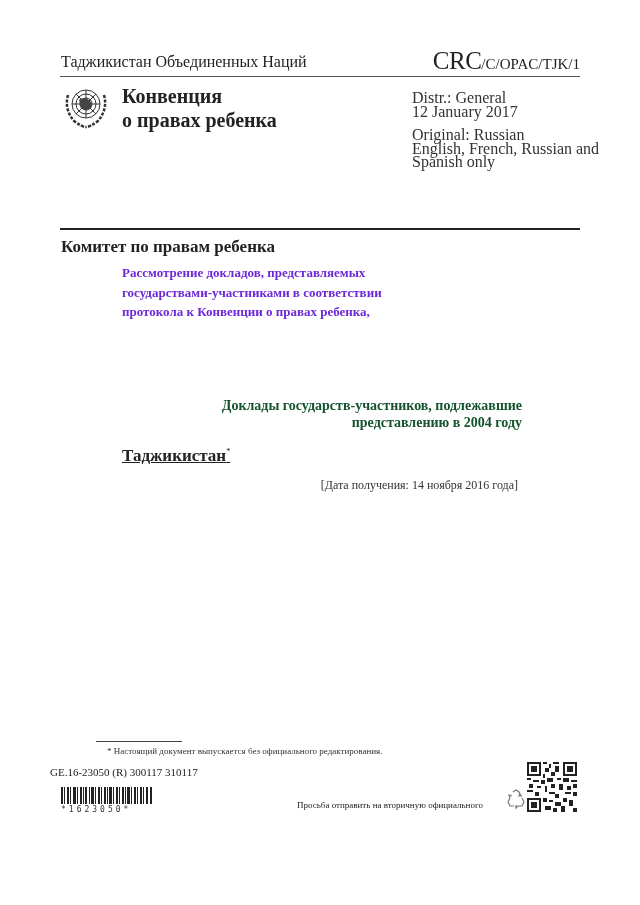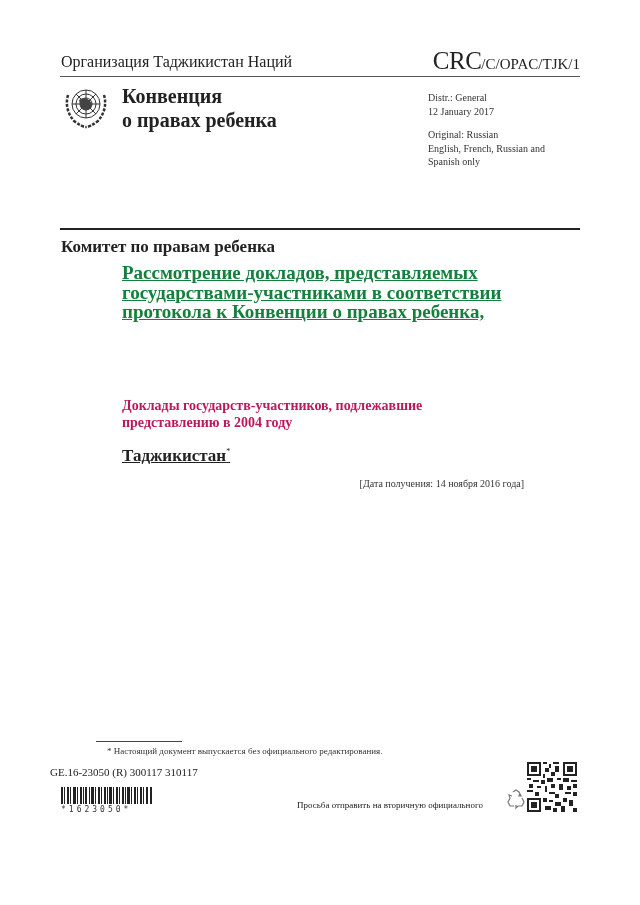--- a/index.html
+++ b/index.html
@@ -5,41 +5,41 @@
   html, body { margin: 0; padding: 0; background: #ffffff; }
   body { width: 640px; height: 905px; position: relative; overflow: hidden;
          font-family: "Liberation Serif", "DejaVu Serif", serif; color: #1a1a1a; }
   .abs { position: absolute; }
   .org { left: 61px; top: 53px; font-size: 16px; color: #222; }
   .symbol { right: 60px; top: 47px; font-size: 25px; color: #222; letter-spacing: -0.5px; }
   .symbol small { font-size: 15px; letter-spacing: 0; }
   .rule1 { left: 60px; top: 76px; width: 520px; height: 1px; background: #555; }
   .emblem { left: 62px; top: 83px; width: 48px; height: 46px; }
   .conv { left: 122px; top: 84px; font-size: 20px; font-weight: bold; line-height: 24px; color: #222; }
-  .distr { left: 428px; top: 91px; font-size: 10px; line-height: 13.5px; color: #333; }
+  .distr { left: 412px; top: 91px; font-size: 16px; line-height: 13.5px; color: #333; }
   .rule2 { left: 60px; top: 228px; width: 520px; height: 2px; background: #222; }
   .committee { left: 61px; top: 237px; font-size: 17px; font-weight: bold; color: #222; }
-  .title { left: 122px; top: 263px; width: 400px; font-size: 19px; font-weight: bold; line-height: 19.5px; color: #15803d; text-decoration: underline; }
-  .subtitle { left: 122px; top: 397px; width: 400px; font-size: 14px; font-weight: bold; line-height: 17px; color: #be185d; }
+  .title { left: 122px; top: 263px; width: 400px; font-size: 13px; font-weight: bold; line-height: 19.5px; color: #6d28d9; }
+  .subtitle { left: 122px; top: 397px; width: 400px; font-size: 14px; font-weight: bold; line-height: 17px; color: #14532d; text-align: right; }
   .country { left: 122px; top: 446px; font-size: 17px; font-weight: bold; color: #222; text-decoration: underline; }
   .country sup { font-size: 8px; font-weight: normal; }
-  .received { right: 116px; top: 478px; font-size: 10px; color: #333; }
+  .received { right: 122px; top: 478px; font-size: 12px; color: #333; }
   .fn-rule { left: 96px; top: 741px; width: 86px; height: 1px; background: #444; }
   .footnote { left: 107px; top: 746px; font-size: 9px; color: #333; }
   .docnum { left: 50px; top: 766px; font-size: 11px; color: #222; }
   .barcode { left: 61px; top: 787px; width: 92px; height: 17px; }
   .barcode-num { left: 61px; top: 805px; font-family: "DejaVu Sans Mono", monospace; font-size: 8px; letter-spacing: 3px; color: #333; }
   .recycle-text { left: 297px; top: 800px; font-size: 9px; color: #222; }
   .recycle-icon { left: 505px; top: 788px; width: 22px; height: 22px; }
   .qr { left: 527px; top: 762px; width: 50px; height: 50px; }
 </style>
 </head>
 <body>
 
-<div class="abs org">Организация Таджикистан Наций</div>
+<div class="abs org">Таджикистан Объединенных Наций</div>
 <div class="abs symbol"><span>CRC</span><small>/C/OPAC/TJK/1</small></div>
 <div class="abs rule1"></div>
 
 <svg class="abs emblem" viewBox="0 0 48 46">
   <g fill="none" stroke="#333" stroke-width="1">
     <circle cx="24" cy="21" r="14"></circle>
     <circle cx="24" cy="21" r="10"></circle>
     <circle cx="24" cy="21" r="6"></circle>
     <line x1="10" y1="21" x2="38" y2="21"></line>
     <line x1="24" y1="7" x2="24" y2="35"></line>

